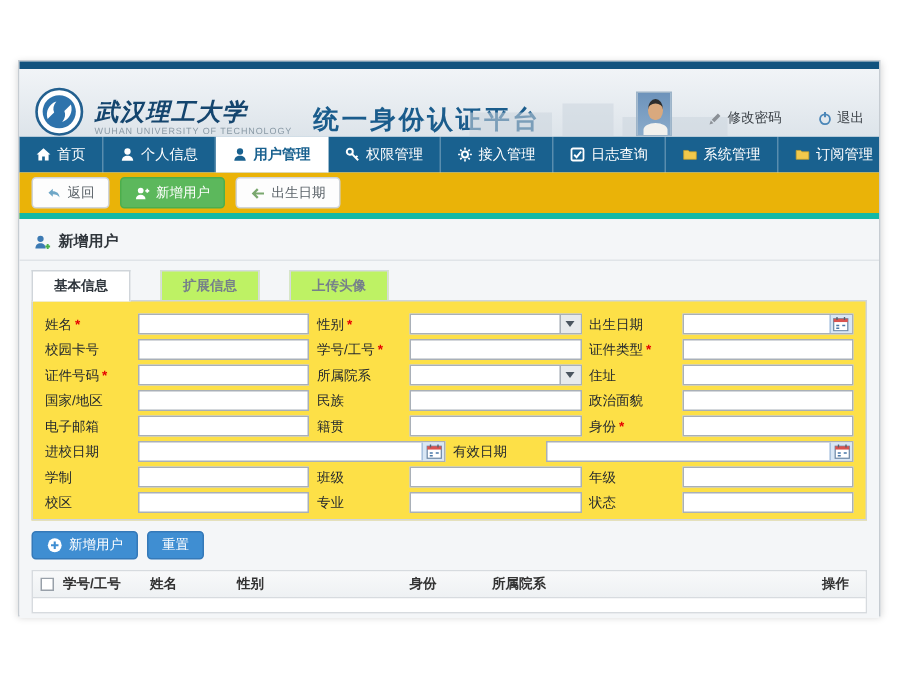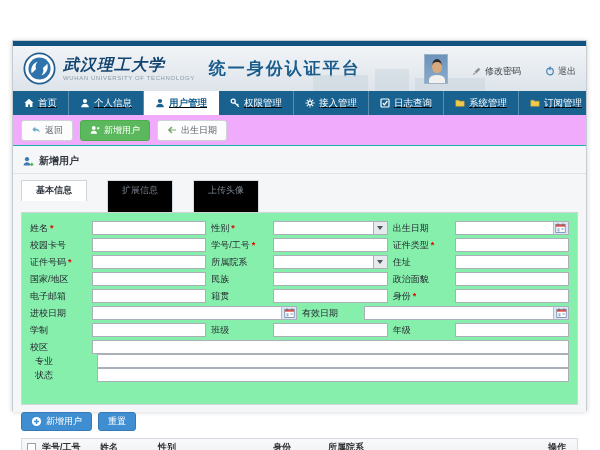--- a/index.html
+++ b/index.html
@@ -5,21 +5,21 @@
   * { margin:0; padding:0; box-sizing:border-box; }
   html,body { width:600px; height:450px; background:#fff; overflow:hidden;
     font-family:"Liberation Sans","DejaVu Sans",sans-serif; }
   .window { position:absolute; left:12px; top:40px; width:575px; height:371px;
     background:#fff; border:1px solid #c6ccd2; box-shadow:0 1px 5px rgba(0,0,0,.18); }
 
   
   .topstrip { height:5px; background:#11527e; }
 
   
-  .header { height:45px; position:relative; display:flex; align-items:center;
+  .header { height:45px; position:relative; display:flex; align-items:flex-end;
     padding:0 10px; background:linear-gradient(#f1f4f7,#dde4ea); overflow:hidden; }
   .bldg { position:absolute; bottom:0; background:#ccd6de; opacity:.55; }
   .b1 { left:300px; width:55px; height:16px; }
   .b2 { left:362px; width:34px; height:22px; }
   .b3 { left:402px; width:70px; height:13px; }
   .logo { width:33px; height:33px; flex:0 0 auto; }
   .brand { margin-left:7px; line-height:1; }
   .brand-cn { font-family:"DejaVu Serif","Liberation Serif",serif; font-style:italic;
     font-weight:bold; font-size:16px; color:#14456e; letter-spacing:1px; white-space:nowrap; }
   .brand-en { font-size:6px; color:#8a9aa6; letter-spacing:.6px; margin-top:2px; white-space:nowrap; }
@@ -29,47 +29,47 @@
   .photo { width:24px; height:30px; border:1px solid #9db4c8; position:relative;
     background:linear-gradient(#6d93bb,#8aabca); overflow:hidden; align-self:center; }
   .photo:before { content:""; position:absolute; left:7px; top:4px; width:10px; height:11px;
     border-radius:50% 50% 45% 45%; background:#d9a97e; border-top:3px solid #2c2c2c; }
   .photo:after { content:""; position:absolute; left:4px; bottom:-1px; width:16px; height:9px;
     border-radius:50% 50% 0 0; background:#f2f1ed; }
   .hlink { display:inline-flex; align-items:center; gap:3px; font-size:9px; color:#3c4248;
     cursor:pointer; padding-bottom:6px; }
 
   
-  .nav { height:24px; background:#19618f; display:flex;text-decoration:underline; }
+  .nav { height:24px; background:#19618f; display:flex; }
   .nitem { display:flex; align-items:center; gap:4px; padding:0 11px; font-size:9.5px;
     color:#fff; border-right:1px solid rgba(255,255,255,.28); cursor:pointer; white-space:nowrap; }
   .nitem .nicon { display:inline-flex; color:#fff; }
   .nitem.active { background:#fff; color:#19618f; font-weight:bold; }
   .nitem.active .nicon { color:#19618f; }
 
   
-  .toolbar { height:31px; background:#f0abfc; border-bottom:1px solid #14b8a6;
+  .toolbar { height:31px; background:#eab308; border-bottom:4px solid #14b8a6;
     display:flex; align-items:center; gap:7px; padding:0 8px; }
   .btn { display:inline-flex; align-items:center; gap:4px; height:21px; padding:0 9px;
     font-size:9px; border-radius:3px; cursor:pointer; white-space:nowrap; }
   .btn-light { background:#fdfdfd; border:1px solid #cfd4d9; color:#5a6268; }
   .btn-green { background:#5cb85c; border:1px solid #4cae4c; color:#fff; }
   .btn-blue { background:#3f8ed2; border:1px solid #3579b8; color:#fff; }
 
   
   .content { background:#f4f6f8; height:266px; padding-top:4px; }
   .sec-head { display:flex; align-items:center; gap:5px; padding:4px 10px 5px;
     border-bottom:1px solid #e0e4e8; font-size:10px; font-weight:bold; color:#30363c; }
   .tabs { display:flex; gap:20px; padding:6px 8px 0; position:relative; z-index:2; }
-  .tab { height:32px; line-height:19px; padding:0 14px; font-size:9px; color:#76808a;
-    background:#000000; border:1px solid #d5dade; border-bottom:none; cursor:pointer; }
+  .tab { height:20px; line-height:19px; padding:0 14px; font-size:9px; color:#76808a;
+    background:#bef264; border:1px solid #d5dade; border-bottom:none; cursor:pointer;font-weight:bold; }
   .tab.active { background:#fff; color:#2e353c; font-weight:bold; border-color:#d0d5da;
     margin-bottom:-1px; height:21px; }
 
-  .panel { margin:0 8px; background:#86efac; border:1px solid #d0d5da; padding:8px 8px 22px; }
+  .panel { margin:0 8px; background:#fde047; border:1px solid #d0d5da; padding:8px 8px 4px; }
   .frow { display:flex; margin-bottom:3px; }
   .cell { flex:1 1 0; display:flex; align-items:center; min-width:0; }
   .cell + .cell { margin-left:5px; }
   .lbl { width:62px; flex:0 0 62px; font-size:9px; color:#24292e; white-space:nowrap; }
   .req { color:#e60000; font-weight:bold; margin-left:2px; }
   .inp { flex:1; height:14px; border:1px solid #a9b0b8; background:#fff; position:relative;
     display:flex; min-width:0; }
   .inp input { flex:1; min-width:0; border:none; outline:none; height:100%; padding:0 3px;
     font-size:9px; color:#222; font-family:inherit; background:transparent; }
   .ddb { flex:0 0 14px; background:#e7eaed; border-left:1px solid #a9b0b8;
@@ -408,21 +408,21 @@
             </span>
         </div>
         <div class="cell">
           <span class="lbl"><span>年级</span><span class="req"></span></span>
           <span class="inp">
               <input value="" style="">
             </span>
         </div>
       </div>
 
-      <div class="frow" style="margin-bottom:0;flex-direction:column;">
+      <div class="frow" style="margin-bottom:0;">
         <div class="cell">
           <span class="lbl"><span>校区</span><span class="req"></span></span>
           <span class="inp">
               <input value="" style="">
             </span>
         </div>
         <div class="cell">
           <span class="lbl"><span>专业</span><span class="req"></span></span>
           <span class="inp">
               <input value="" style="">

